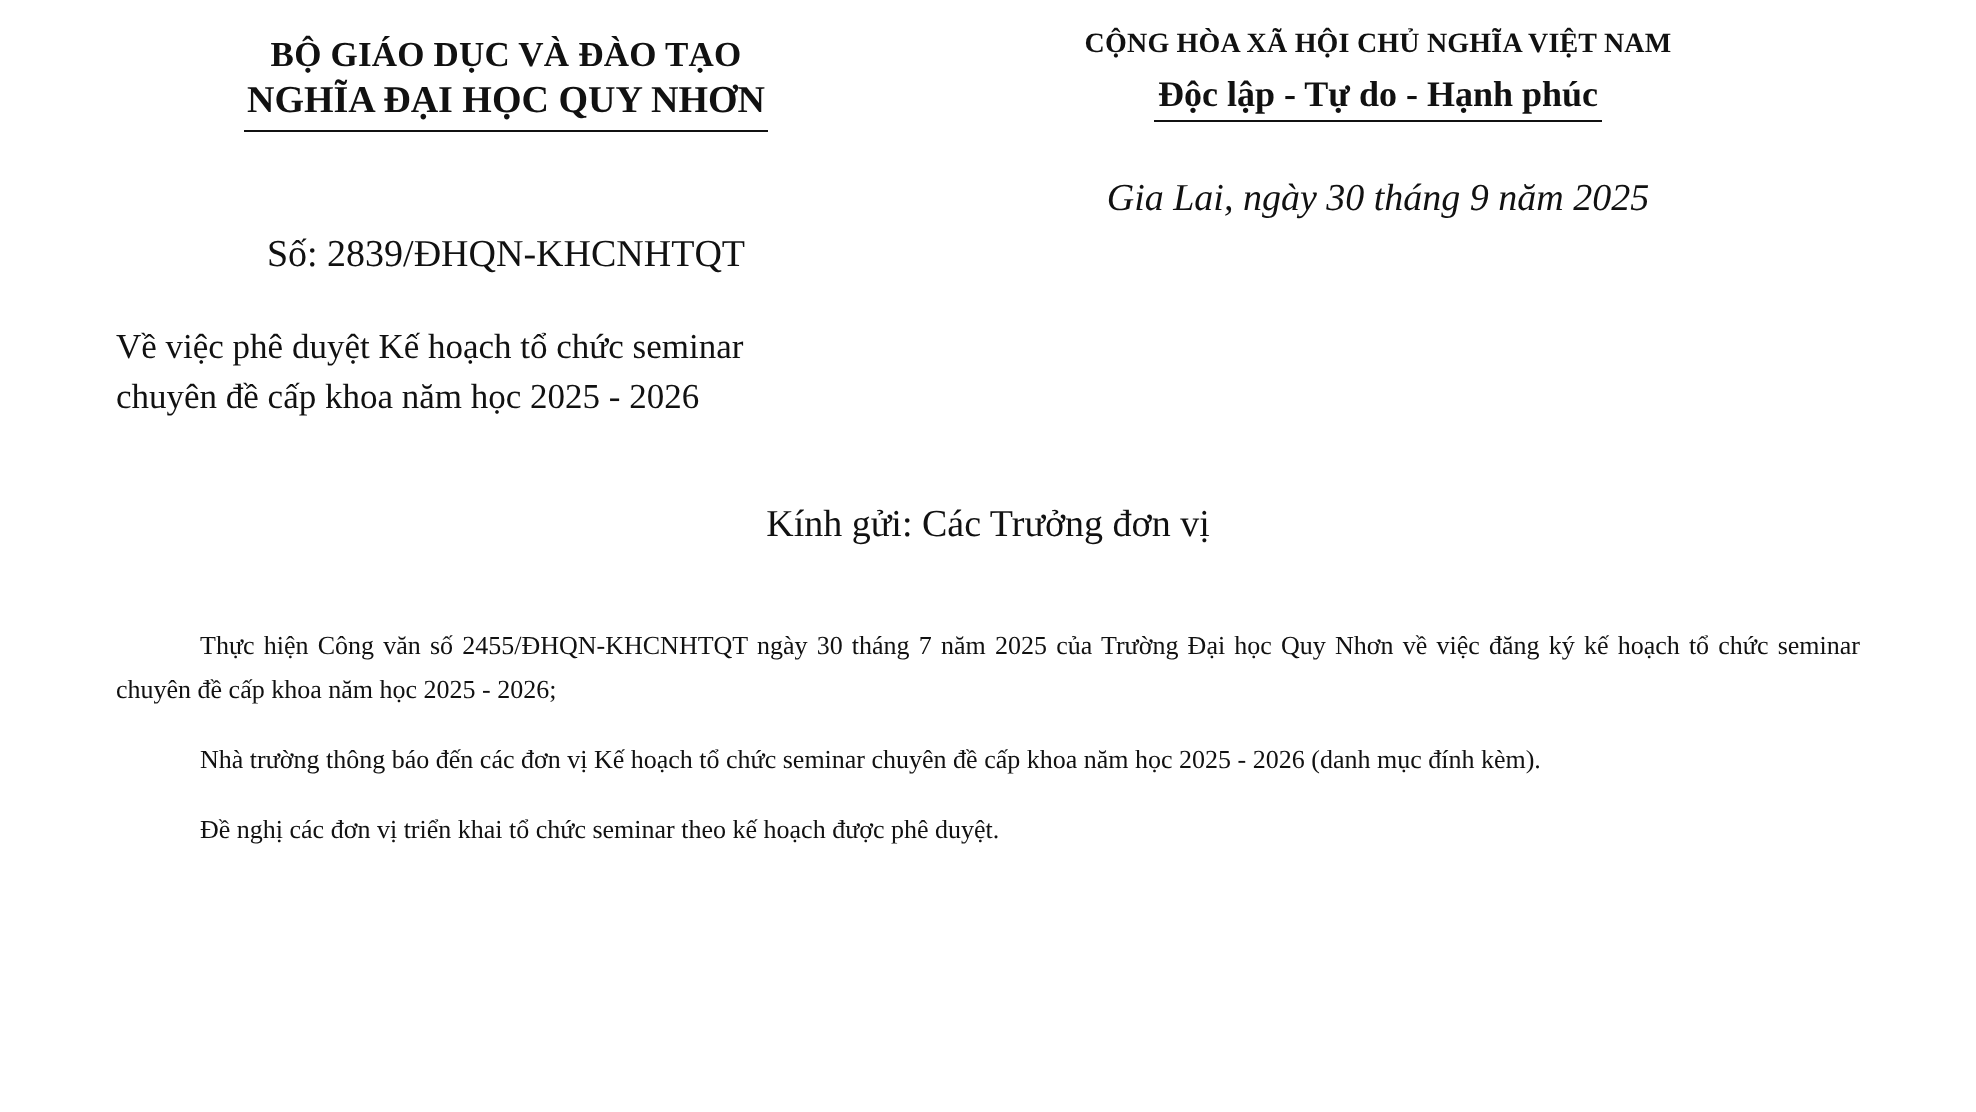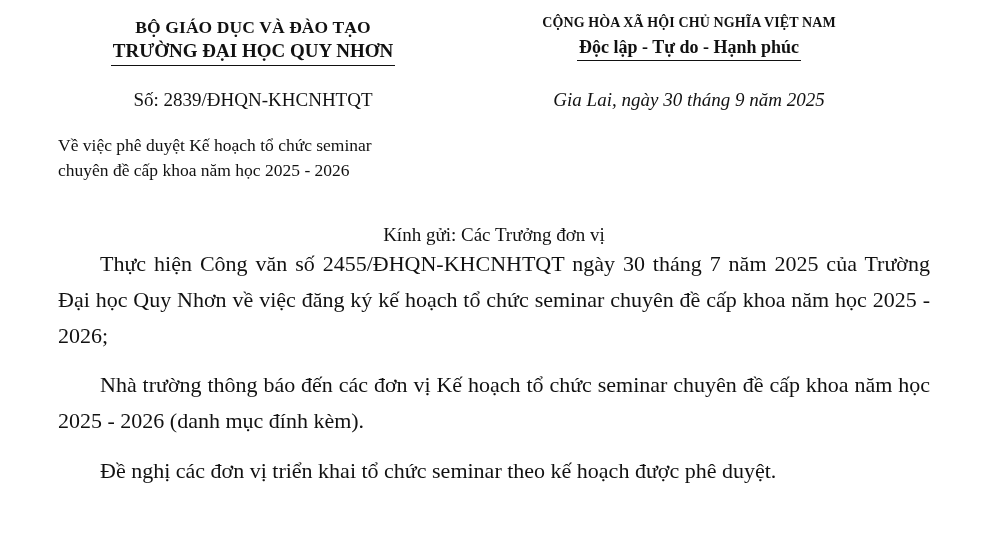--- a/index.html
+++ b/index.html
@@ -71,20 +71,21 @@
 
   
   .subhead {
     display: flex;
     align-items: flex-start;
     margin-top: 22px;
   }
   .subhead-left {
     width: 390px;
     text-align: center;
+    margin-top: 28px;
   }
   .subhead-right {
     flex: 1;
     text-align: center;
   }
   .docnum {
     font-size: 19px;
     line-height: 1.3;
   }
   .placedate {
@@ -106,42 +107,43 @@
 
   
   .recipient {
     text-align: center;
     font-size: 19px;
     margin-top: 42px;
   }
 
   
   .body {
-    font-size: 22px;
+    margin-top: 38px;
+    font-size: 13px;
     line-height: 1.62;
     text-align: justify;
     text-justify: inter-word;
   }
   .body p {
     margin: 0 0 14px 0;
     text-indent: 42px;
   }
   .body p:last-child {
     margin-bottom: 0;
   }
 </style>
 </head>
 <body>
 
 <div class="page">
 
   <div class="header">
     <div class="header-left">
       <div class="ministry">BỘ GIÁO DỤC VÀ ĐÀO TẠO</div>
-      <div class="university">TRƯỜNG ĐẠI HỌC QUY NHƠN</div>
+      <div class="university">NGHĨA ĐẠI HỌC QUY NHƠN</div>
     </div>
     <div class="header-right">
       <div class="nation">CỘNG HÒA XÃ HỘI CHỦ NGHĨA VIỆT NAM</div>
       <div class="motto">Độc lập - Tự do - Hạnh phúc</div>
     </div>
   </div>
 
   <div class="subhead">
     <div class="subhead-left">
       <div class="docnum">Số: 2839/ĐHQN-KHCNHTQT</div>

